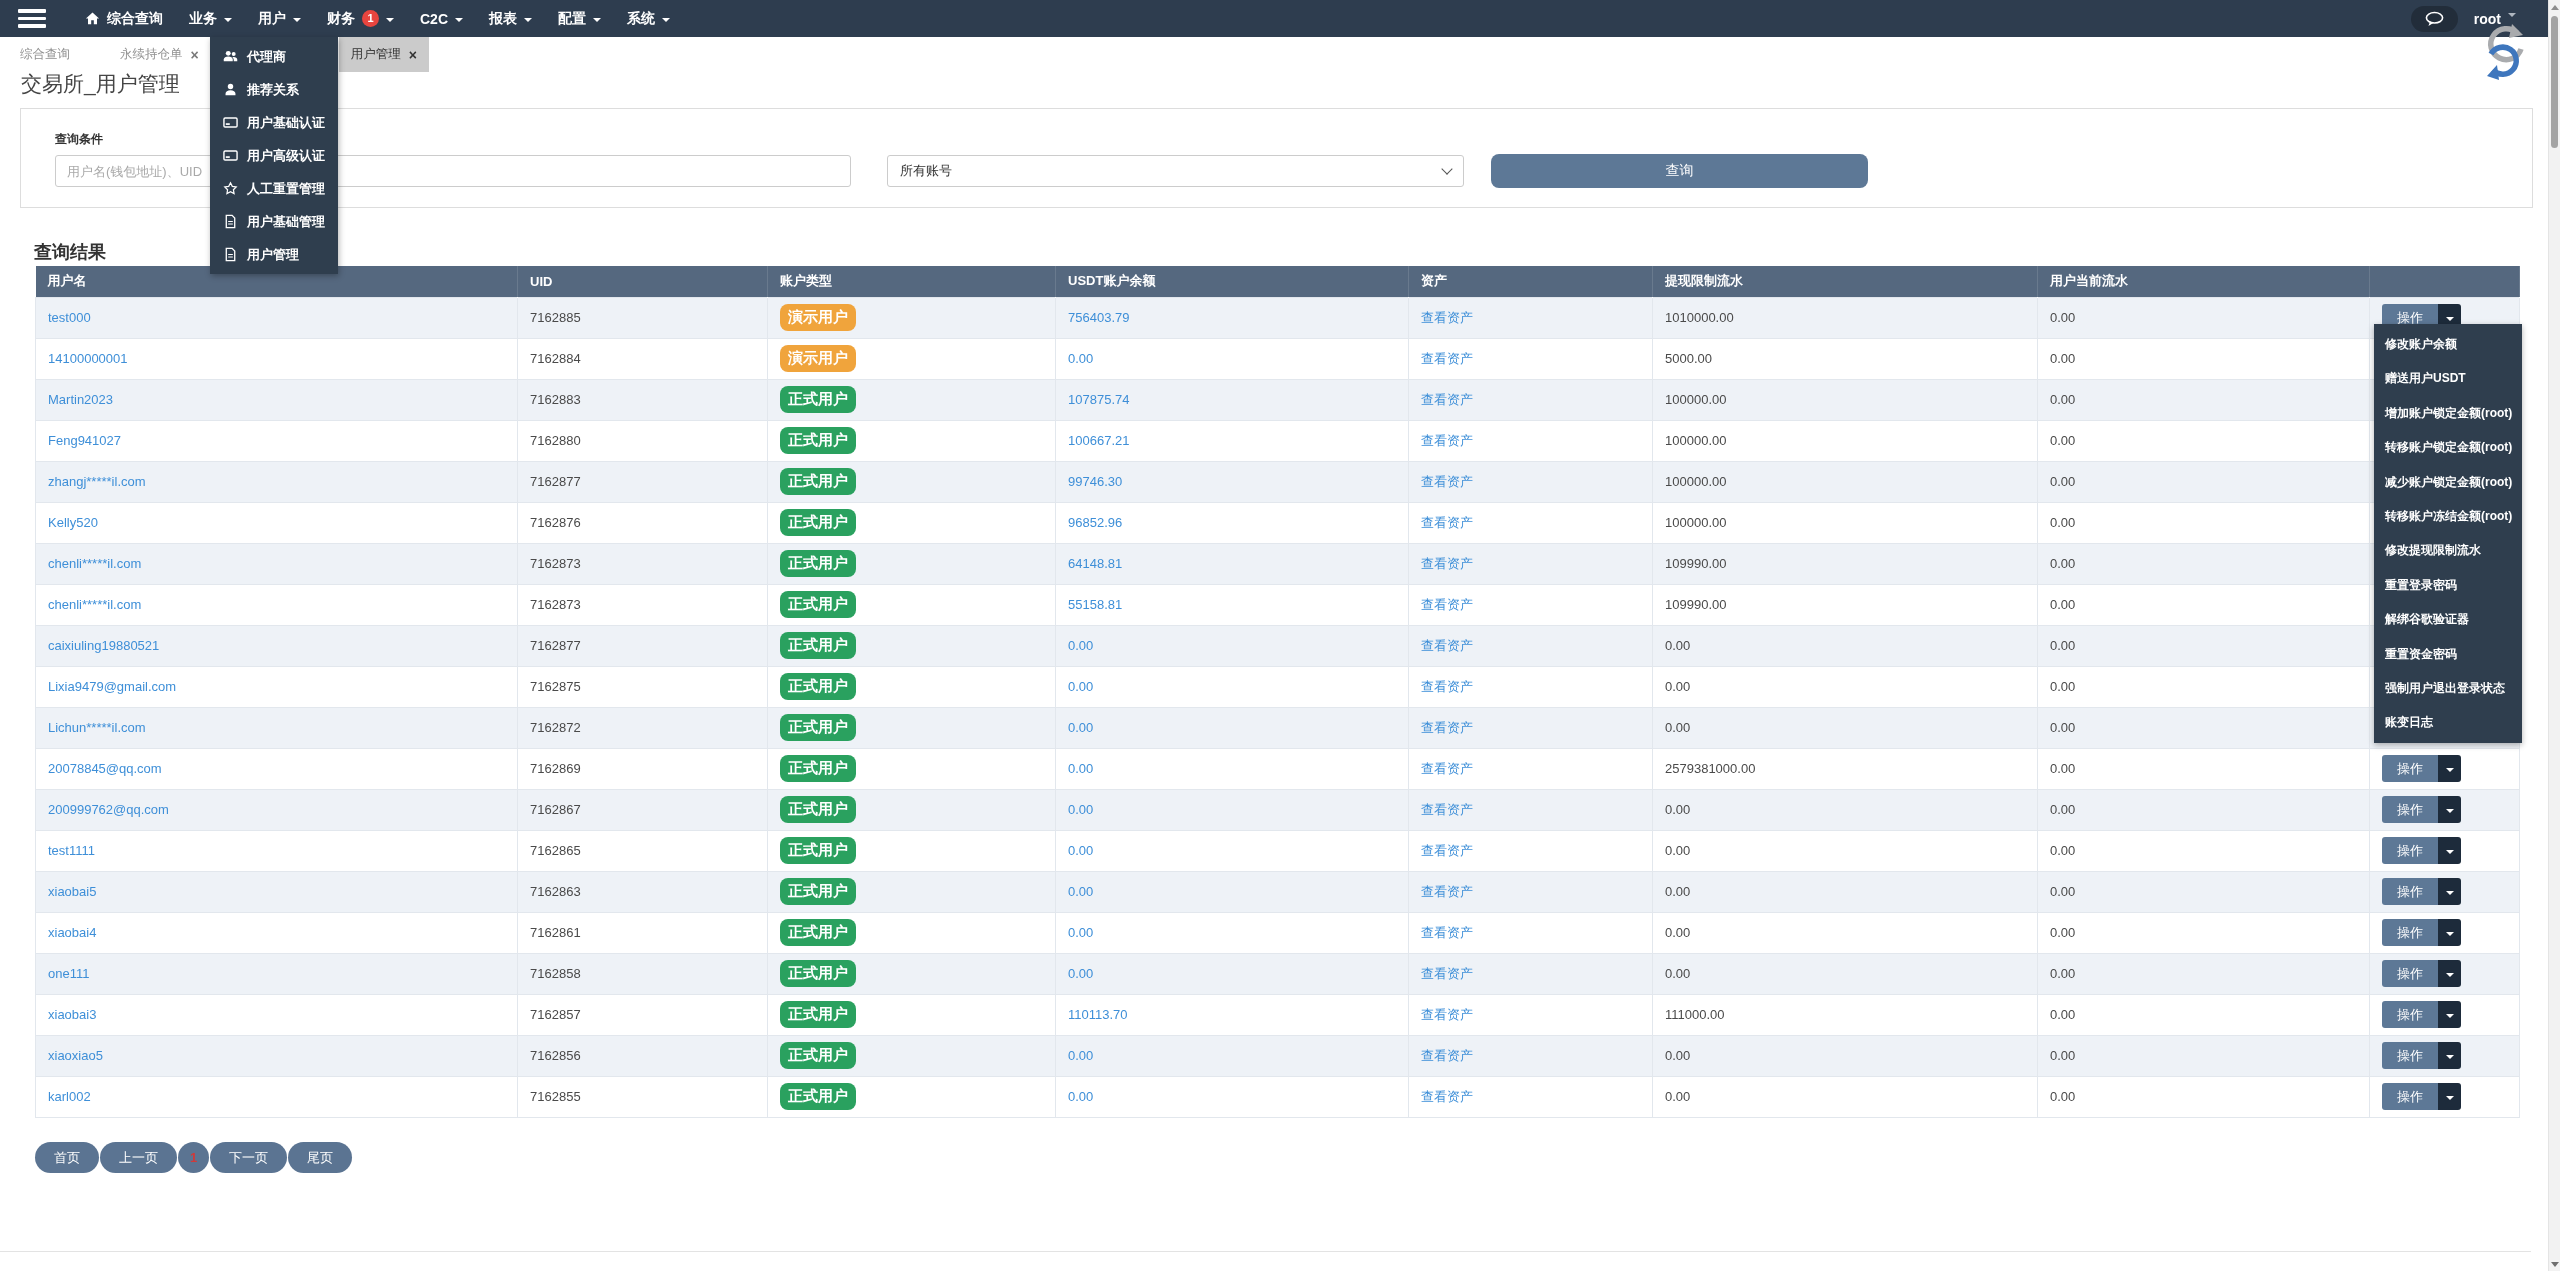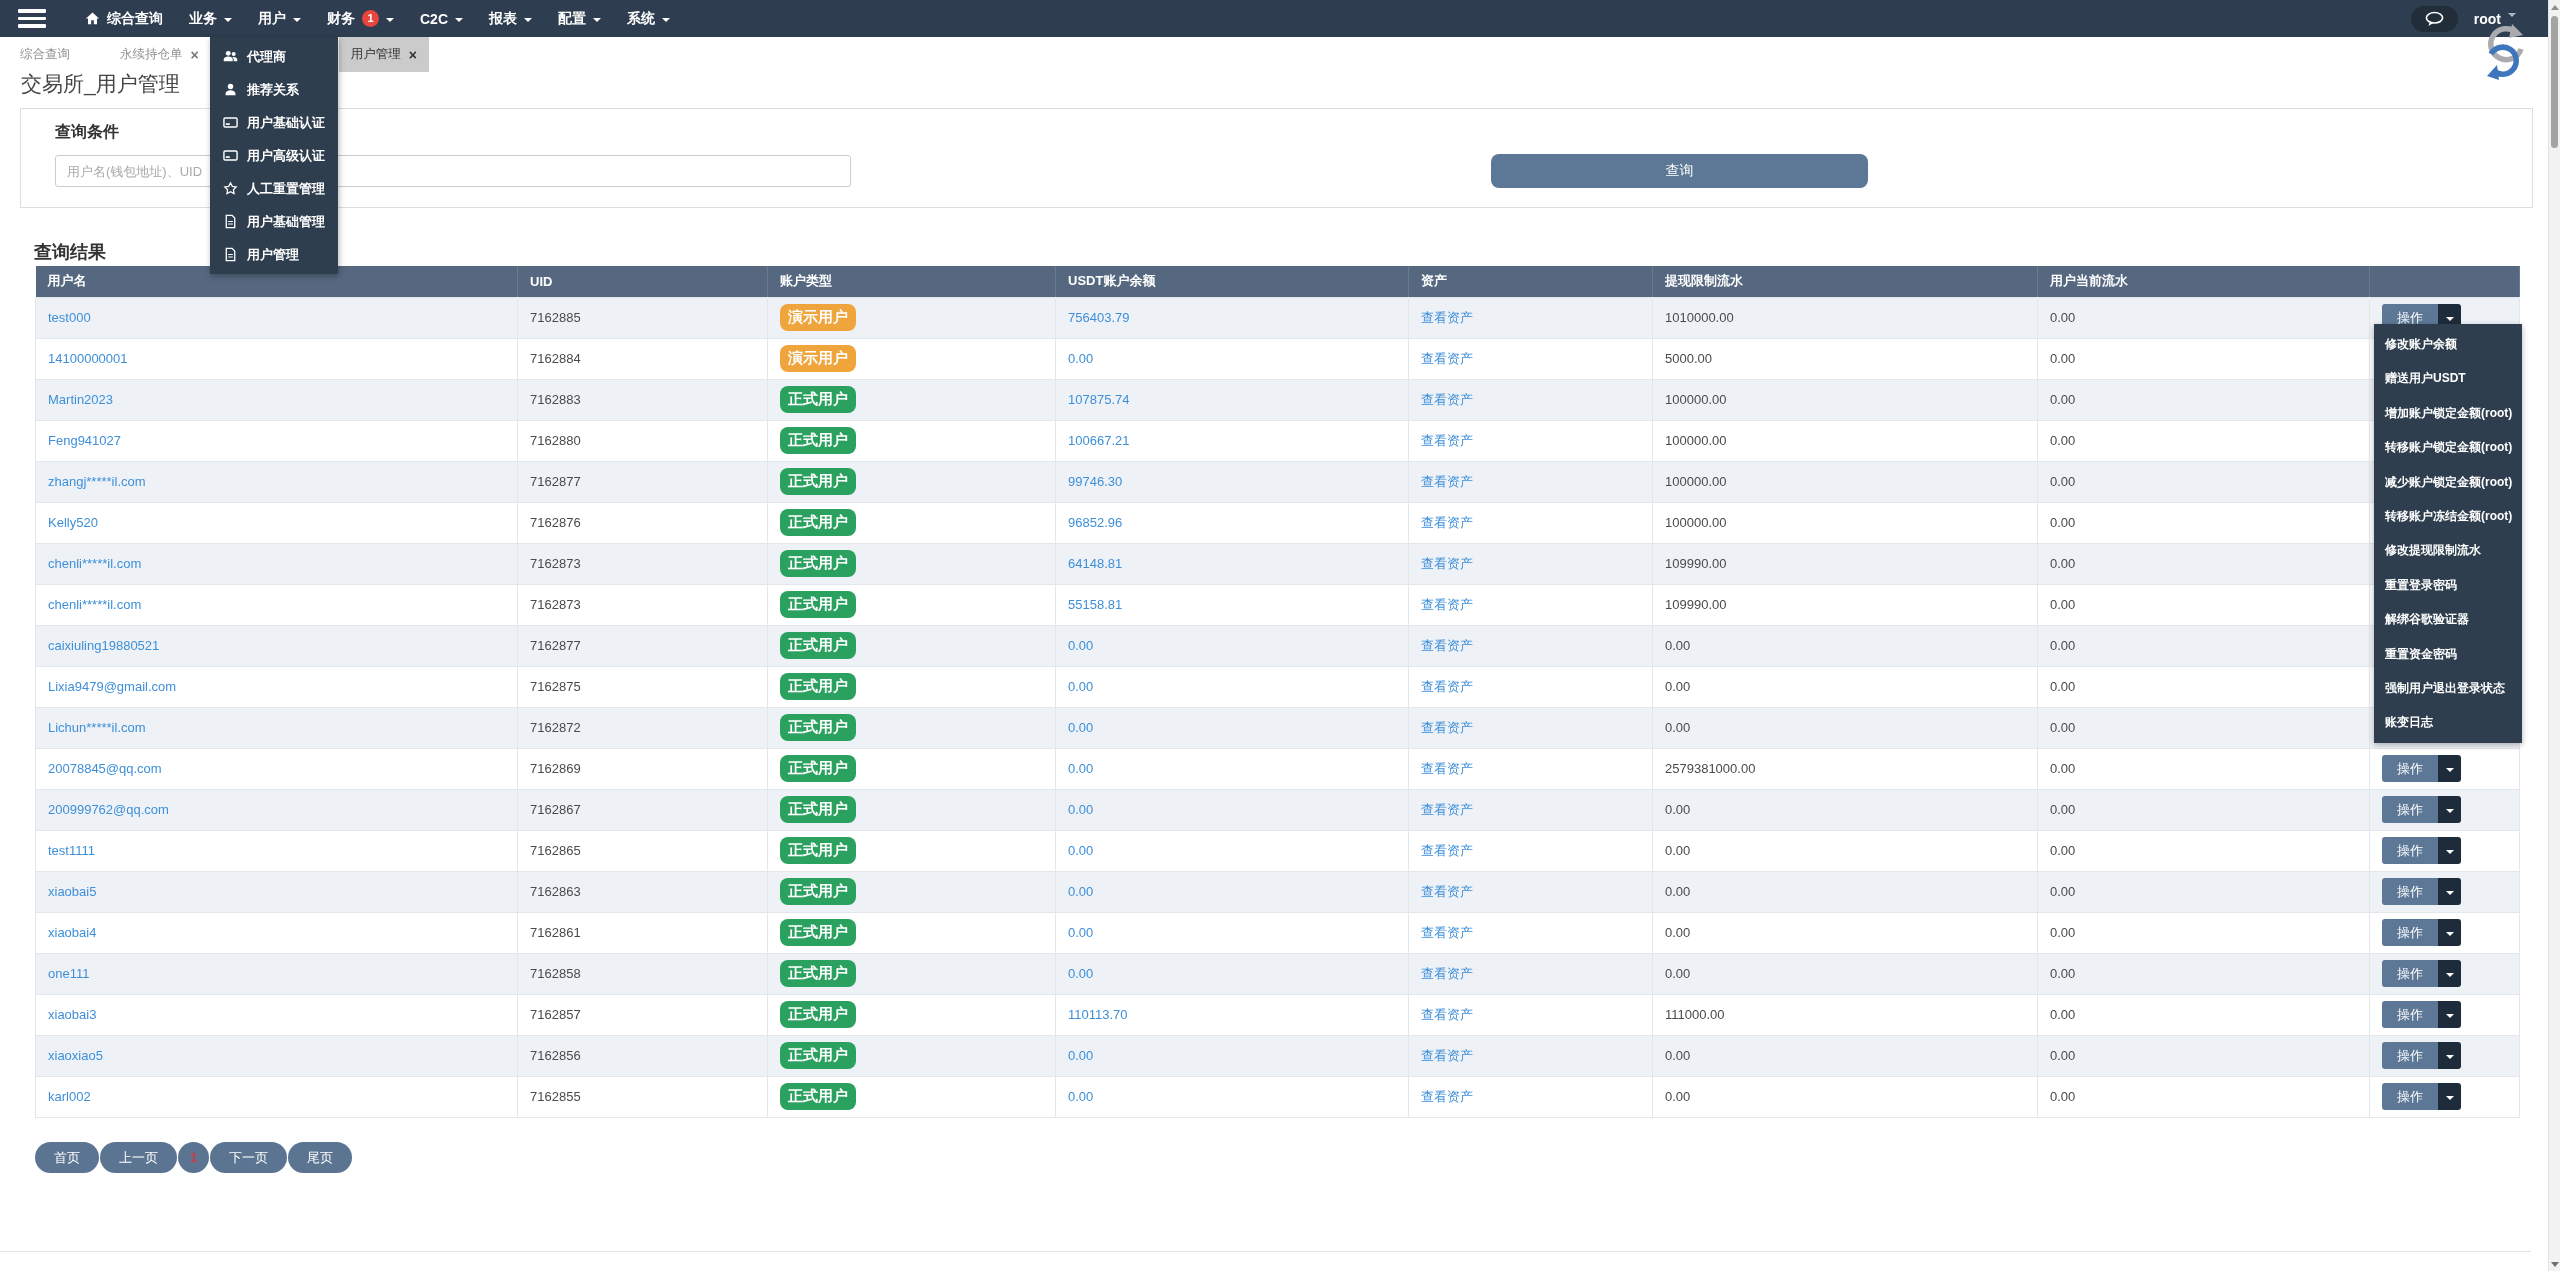--- a/index.html
+++ b/index.html
@@ -32,21 +32,21 @@
 .tab:first-child{padding-left:0}
 .tab:nth-child(2){margin-left:26px}
 .tab:nth-child(3){margin-left:128px}
 .tab .close{font-weight:bold;color:#7a7a7a;font-size:14px;line-height:1}
 .tab.active{background:#cbcbcb;color:#333}
 .tab.active .close{color:#333}
 
 
 .page-title{position:absolute;left:21px;top:70px;font-size:21px;font-weight:400;color:#454545}
 .query-panel{position:absolute;left:20px;top:108px;width:2513px;height:100px;border:1px solid #ddd;background:#fff}
-.panel-title{position:absolute;left:34px;top:13px;font-size:16px;font-weight:bold;color:#333}
+.panel-title{position:absolute;left:34px;top:22px;font-size:12px;font-weight:bold;color:#333}
 .query-input{position:absolute;left:34px;top:46px;width:796px;height:32px;border:1px solid #ccc;border-radius:3px;padding:0 11px;font-size:13px;color:#333;outline:none;font-family:inherit}
 .query-input::placeholder{color:#a9a9a9}
 .query-select{position:absolute;left:866px;top:46px;width:577px;height:32px;border:1px solid #ccc;border-radius:3px;display:flex;align-items:center;justify-content:space-between;padding:0 12px;font-size:13px;color:#333;cursor:pointer;background:#fff}
 .select-caret{width:8px;height:8px;border-right:1.6px solid #555;border-bottom:1.6px solid #555;transform:rotate(45deg);margin-top:-4px}
 .query-btn{position:absolute;left:1470px;top:45px;width:377px;height:34px;background:var(--button-bg);color:#fff;border:none;border-radius:8px;font-size:14px;cursor:pointer;font-family:inherit}
 
 
 .results-title{position:absolute;left:34px;top:240px;font-size:18px;font-weight:bold;color:#333}
 .results-table{position:absolute;left:35px;top:266px;width:2484px;border-collapse:collapse;table-layout:fixed;font-size:13px}
 .results-table th{background:var(--table-header-bg);color:#fff;height:31px;text-align:left;padding:0 12px;font-size:13px;font-weight:bold;border-right:1px solid rgba(255,255,255,.12)}
@@ -220,20 +220,24 @@
       <span>用户管理</span>
       <span class="close">×</span>
     </div>
   </div>
 
 <h1 class="page-title">交易所_用户管理</h1>
 
 <section class="query-panel">
   <div class="panel-title">查询条件</div>
   <input class="query-input" placeholder="用户名(钱包地址)、UID" style="">
+  <div class="query-select">
+    <span>所有账号</span>
+    <span class="select-caret"></span>
+  </div>
   <button class="query-btn">查询</button>
 </section>
 
 <div class="results-title">查询结果</div>
 <table class="results-table">
   <colgroup>
     <col style="width:482px">
       <col style="width:250px">
       <col style="width:288px">
       <col style="width:353px">

